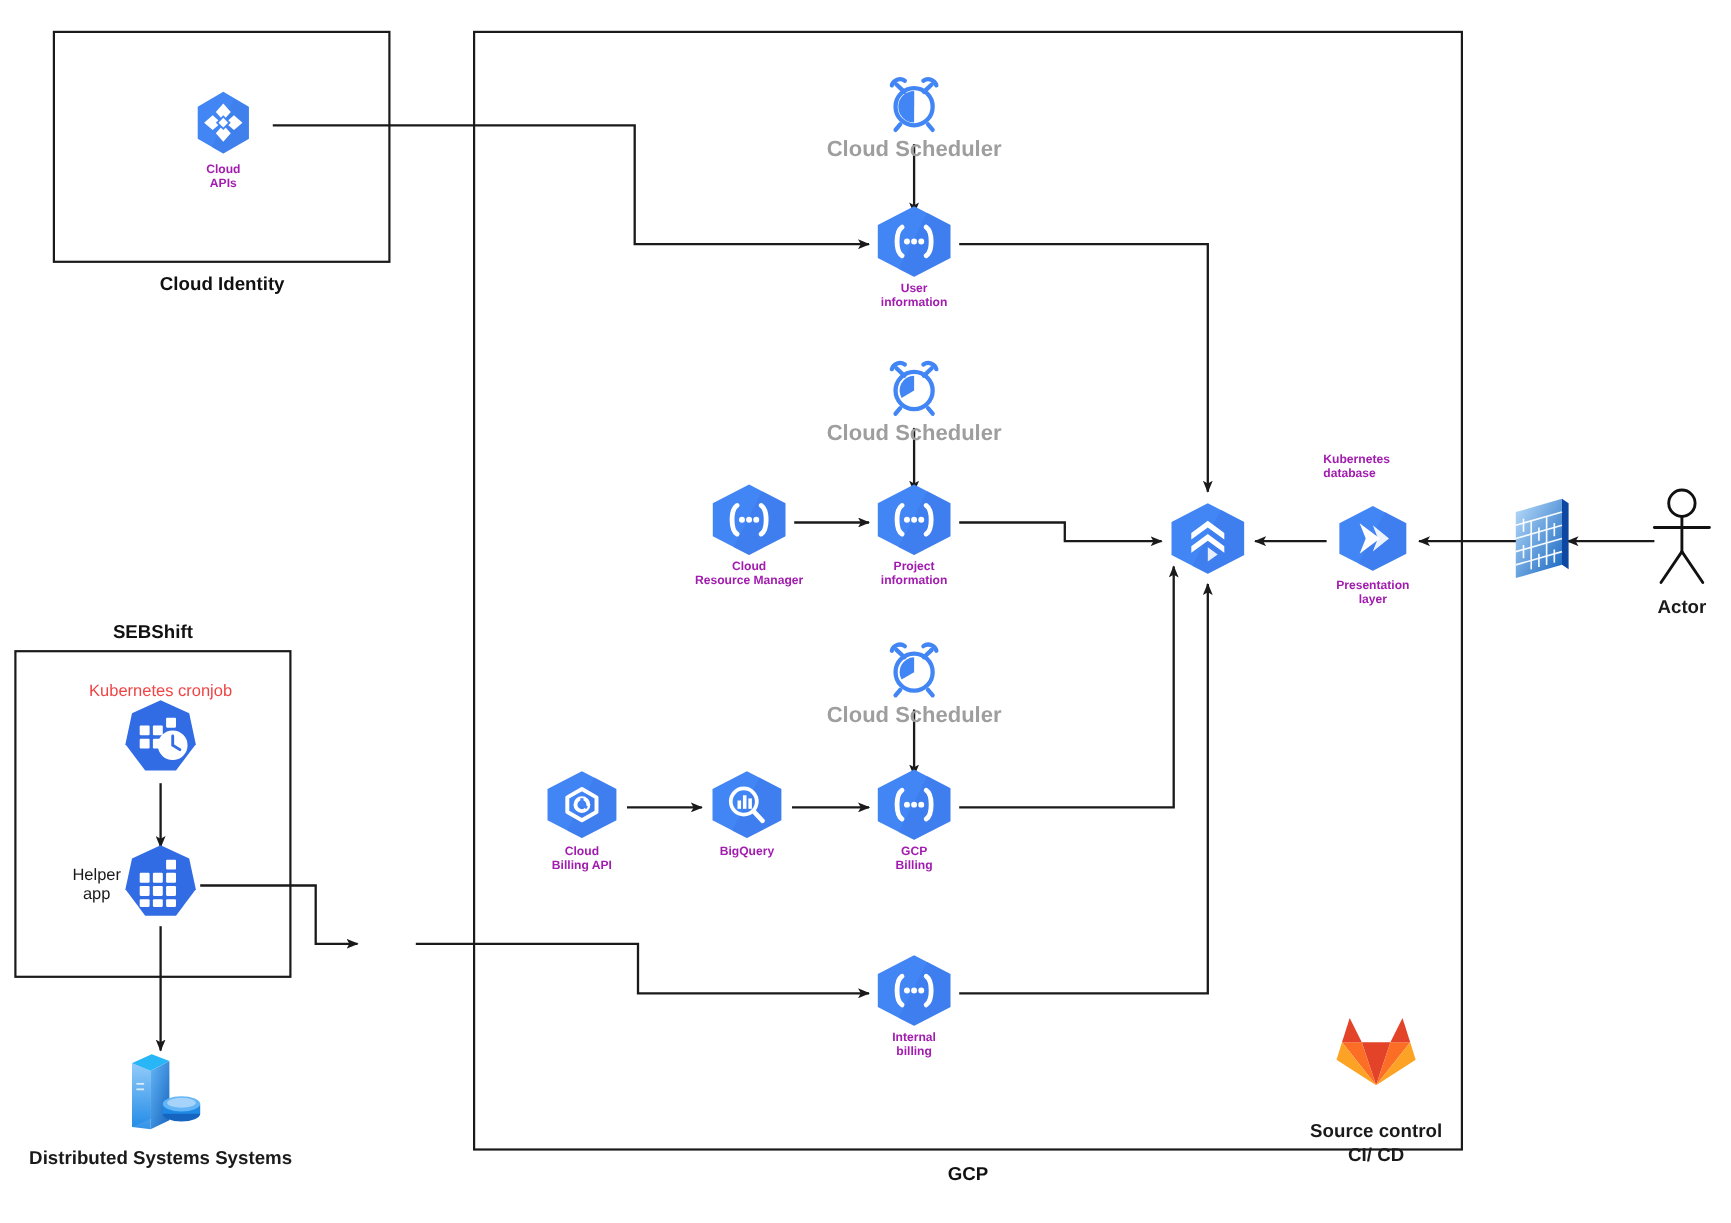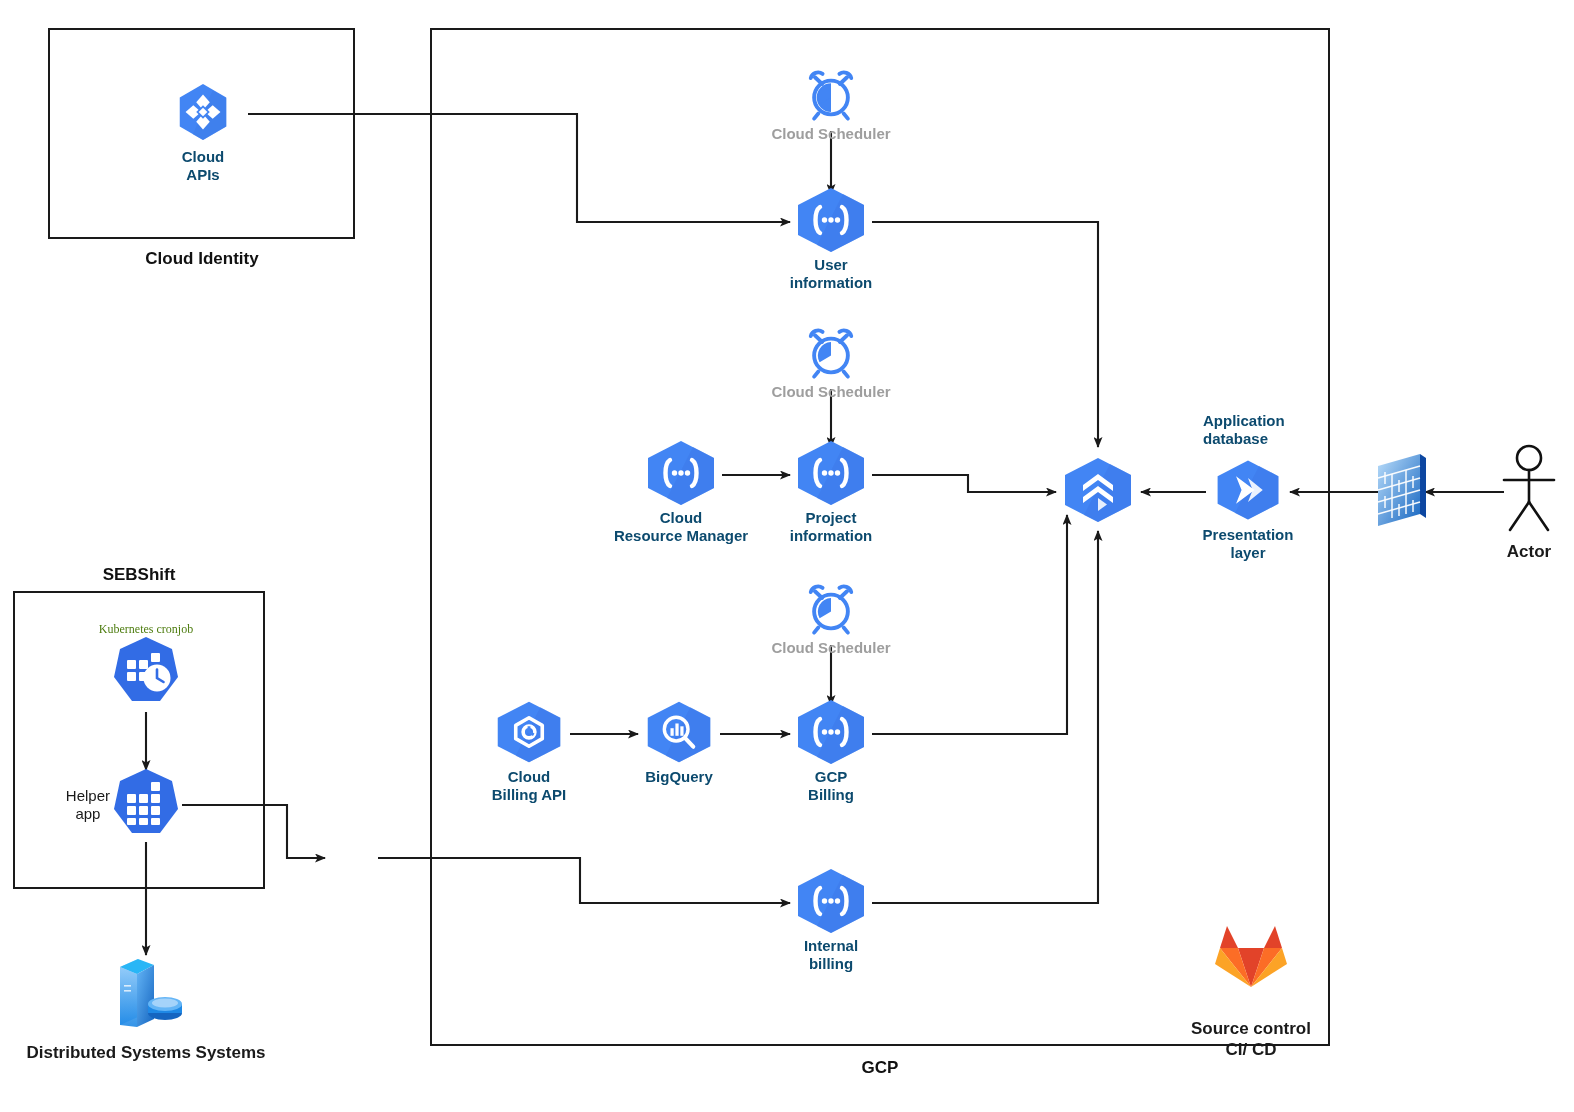--- a/index.html
+++ b/index.html
@@ -54,23 +54,23 @@
   }
   .cap {
     position: absolute;
     left: 50%;
     transform: translateX(-50%);
     text-align: center;
     white-space: nowrap;
     line-height: 1.22;
   }
   .cap.gcpstyle {
-    color: #0c4a6e;
+    color: #a21caf;
     font-weight: bold;
-    font-size: 15px;
+    font-size: 11px;
   }
   .cap.plain {
     color: #1a1a1a;
     font-weight: bold;
     font-size: 17px;
   }
   .cap.below { top: 34px; }
   .sideL {
     position: absolute;
     right: 36px;
@@ -81,32 +81,31 @@
     line-height: 1.22;
     color: #1a1a1a;
     font-size: 15px;
   }
   .above {
     position: absolute;
     left: 50%;
     transform: translateX(-50%);
     bottom: 36px;
     white-space: nowrap;
-    color: #4d7c0f;
-    font-size: 12px;
-    font-family: Liberation Serif, serif;
+    color: #ef4444;
+    font-size: 15px;
   }
   .sched-cap {
     position: absolute;
     left: 50%;
     transform: translateX(-50%);
     top: 28px;
     color: #9e9e9e;
     font-weight: bold;
-    font-size: 15px;
+    font-size: 20px;
     white-space: nowrap;
   }
 </style>
 </head>
 <body>
 
 <div id="canvas">
 
   <div class="grp-box" style="left:48px; top:28px; width:307px; height:211px;"></div>
   <div class="grp-label" style="left:202px; top:249px;">Cloud Identity</div>
@@ -390,21 +389,21 @@
         <path d="M38 2 L71 19 L71 49 L38 66 L5 49 L5 19 Z" fill="#4285F4"></path>
         <path d="M50 8 L71 19 L71 49 L38 66 L24 59 Z" fill="#3B78E7" opacity="0.5"></path>
         <g fill="#FFFFFF">
           <path d="M38 18 L53 29 L53 35 L38 24 L23 35 L23 29 Z"></path>
           <path d="M38 30 L53 41 L53 47 L38 36 L23 47 L23 41 Z"></path>
           <path d="M38 42 L47 48.5 L38 55 L38 42 Z" opacity="0.88"></path>
         </g>
       </svg>
     </span>
     <span class="cap gcpstyle" style="left:105px; top:-80px; transform:none; text-align:left;">
-      <span>Application</span><br>
+      <span>Kubernetes</span><br>
       <span>database</span>
     </span>
   </div>
 
   <div class="node" style="left:1248px; top:492px;">
     <span class="ico">
       <svg width="70" height="63" viewBox="0 0 76 68" xmlns="http://www.w3.org/2000/svg">
         <path d="M38 2 L71 19 L71 49 L38 66 L5 49 L5 19 Z" fill="#4285F4"></path>
         <path d="M50 8 L71 19 L71 49 L38 66 L24 59 Z" fill="#3B78E7" opacity="0.5"></path>
         <g fill="#FFFFFF">

